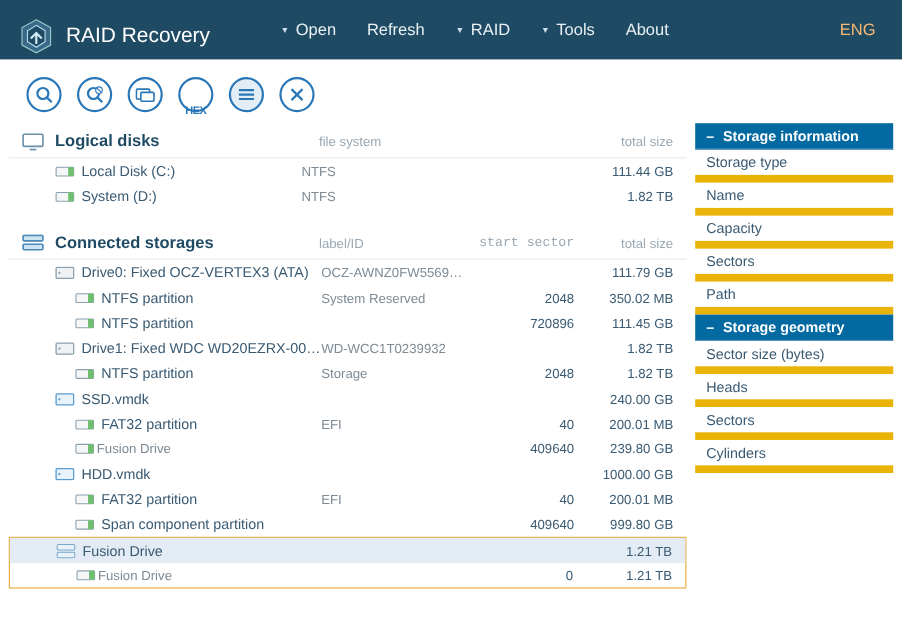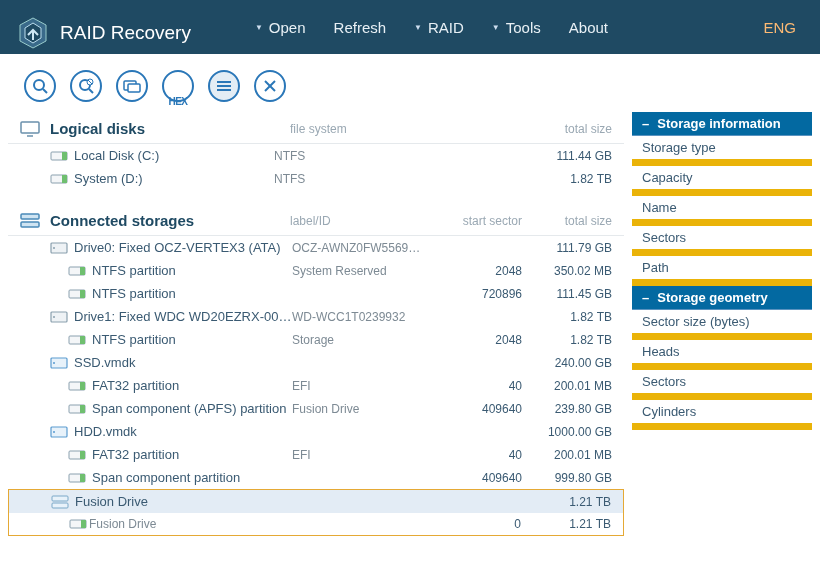--- a/index.html
+++ b/index.html
@@ -25,21 +25,21 @@
     .main { display: flex; padding: 0 8px 20px 8px; gap: 8px; }
     .left { flex: 1; min-width: 0; }
     .right { width: 180px; }
 
     
     .section-header { display: flex; align-items: center; padding: 8px 12px 6px 12px; border-bottom: 1px solid #e5e9ec; }
     .section-header .icon { width: 24px; margin-right: 6px; color: #6a90ac; display:flex; }
     .section-title { font-size: 15px; color: #1f4a63; font-weight: 600; flex: 0 0 auto; width: 240px; }
     .col-label, .col-start, .col-size { font-size: 12px; color: #9aa8b3; }
     .col-label { flex: 1; }
-    .col-start { width: 100px; text-align: right; }
+    .col-start { width: 100px; text-align: right; font-family: Liberation Mono, monospace; }
     .col-size { width: 90px; text-align: right; }
 
     
     .row { display: flex; align-items: center; padding: 4px 12px; font-size: 13px; color: #3a5a72; }
     .row .indent0 { width: 30px; }
     .row .indent1 { width: 48px; }
     .row .icon { width: 20px; display: flex; align-items: center; }
     .row .name { width: 222px; padding-left: 4px; overflow: hidden; text-overflow: ellipsis; white-space: nowrap; }
     .row.indented .name { width: 204px; }
     .row .label { flex: 1; color: #7d8a94; font-size: 12px; overflow: hidden; text-overflow: ellipsis; white-space: nowrap; }
@@ -294,21 +294,20 @@
           <span class="size">200.01 MB</span>
         </div>
         <div class="row indented">
           <span class="indent1"></span>
           <span class="icon">
             <svg width="18" height="12" viewBox="0 0 18 12">
               <rect x="1" y="2" width="16" height="8" rx="1" stroke="#8aa0ae" stroke-width="1" fill="#f4f6f8"></rect>
               <rect x="12" y="2" width="5" height="8" fill="#6fbf6f"></rect>
             </svg>
           </span>
-          <span class="name">Span component (APFS) partition</span>
           <span class="label">Fusion Drive</span>
           <span class="start">409640</span>
           <span class="size">239.80 GB</span>
         </div>
         <div class="row">
           <span class="indent0"></span>
           <span class="icon">
             <svg width="18" height="12" viewBox="0 0 18 12">
               <rect x="1" y="1" width="16" height="10" rx="1" stroke="#5a9bd0" stroke-width="1.2" fill="#e8f2fa"></rect>
               <circle cx="4" cy="6" r="1" fill="#5a9bd0"></circle>
@@ -373,22 +372,22 @@
           </div>
         </div>
       </div>
 
   </div>
 
   <div class="right">
     <div class="panel-head"><span class="toggle">–</span><span>Storage information</span></div>
     <div id="panel1-rows">
         <div class="panel-row">Storage type</div>
+        <div class="panel-row">Name</div>
         <div class="panel-row">Capacity</div>
-        <div class="panel-row">Name</div>
         <div class="panel-row">Sectors</div>
         <div class="panel-row">Path</div>
       </div>
     <div class="panel-head"><span class="toggle">–</span><span>Storage geometry</span></div>
     <div id="panel2-rows">
         <div class="panel-row">Sector size (bytes)</div>
         <div class="panel-row">Heads</div>
         <div class="panel-row">Sectors</div>
         <div class="panel-row">Cylinders</div>
       </div>

